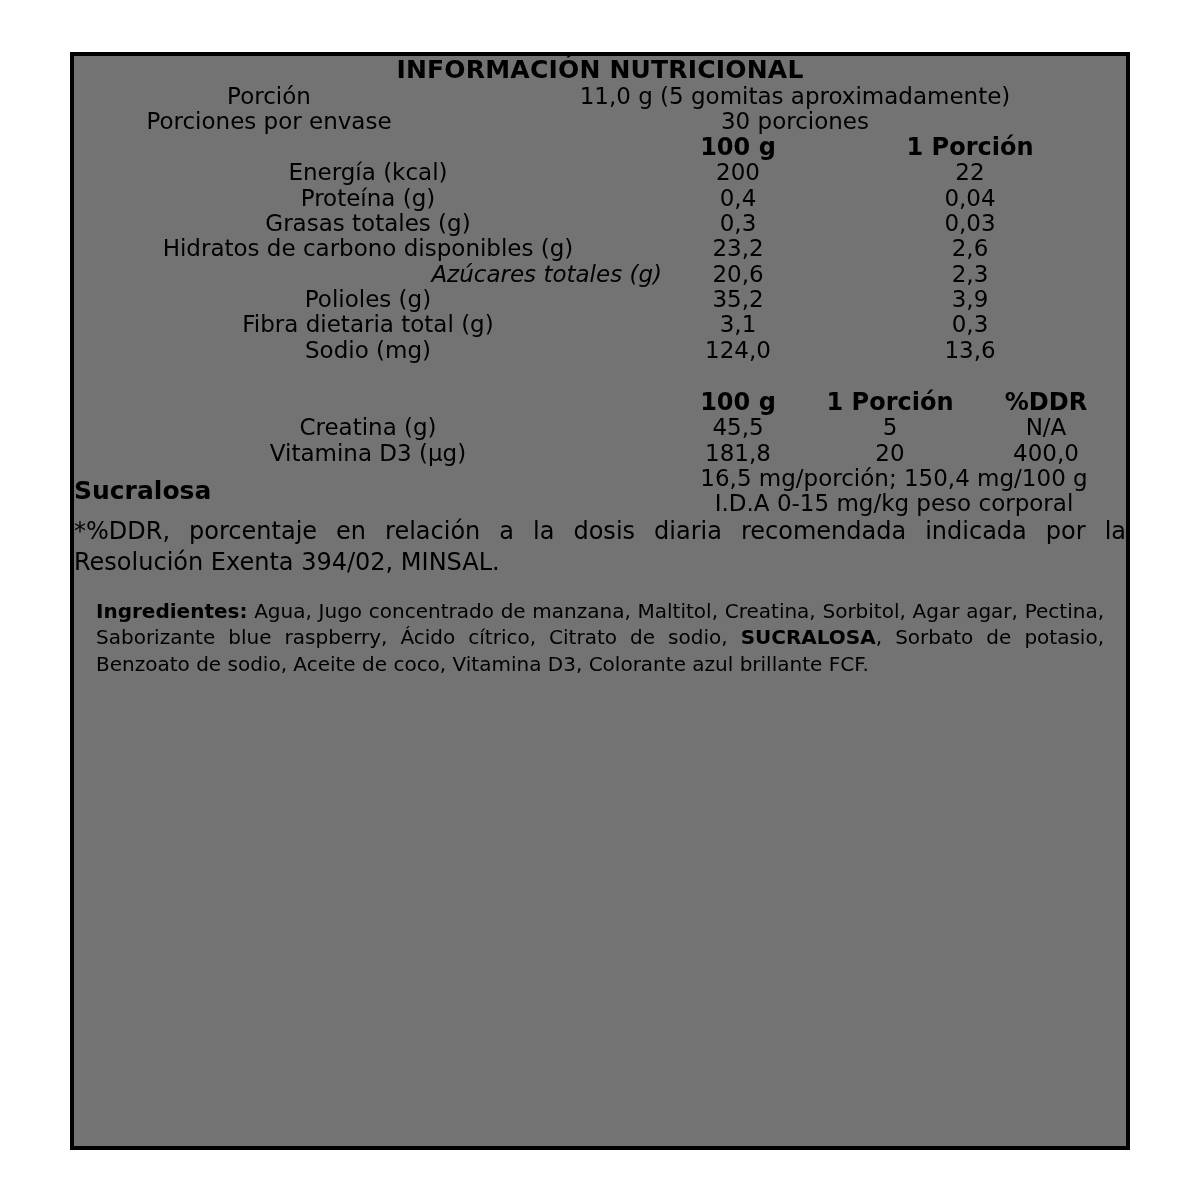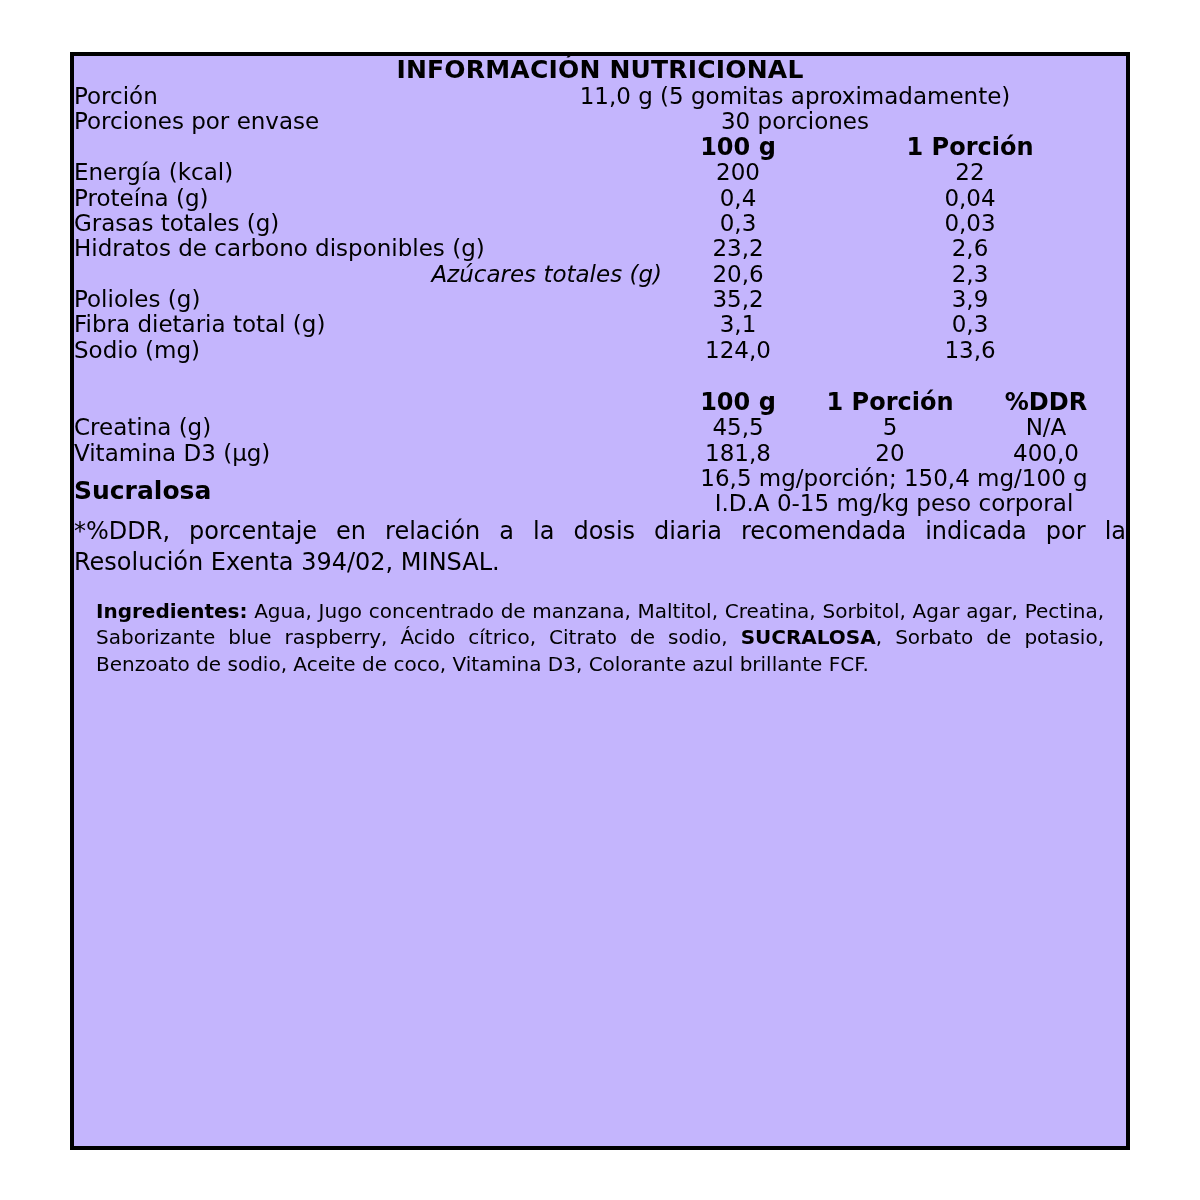--- a/index.html
+++ b/index.html
@@ -17,21 +17,21 @@
     box-sizing: border-box;
     width: 1200px;
     height: 1200px;
     padding: 52px 70px 48px 70px;
   }
   .panel {
     box-sizing: border-box;
     border: 4px solid #000;
     width: 1060px;
     height: 1098px;
-    background: #c4b5fd;
+    background: #737373;
     position: relative;
   }
 
   table.nt {
     border-collapse: collapse;
     width: 100%;
     table-layout: fixed;
   }
   table.nt td {
     border: 0;
@@ -61,21 +61,21 @@
   }
   .vline {
     border-left: 2px solid #000;
   }
   .vline-thick {
     border-left: 4px solid #000;
     margin-top: 24px;
   }
 
   .lbl {
-    text-align: left;
+    text-align: center;
     padding-left: 20px;
     margin-left: 28px;
   }
   .num {
     text-align: center;
   }
   .ital {
     font-style: italic;
   }
   .right {

